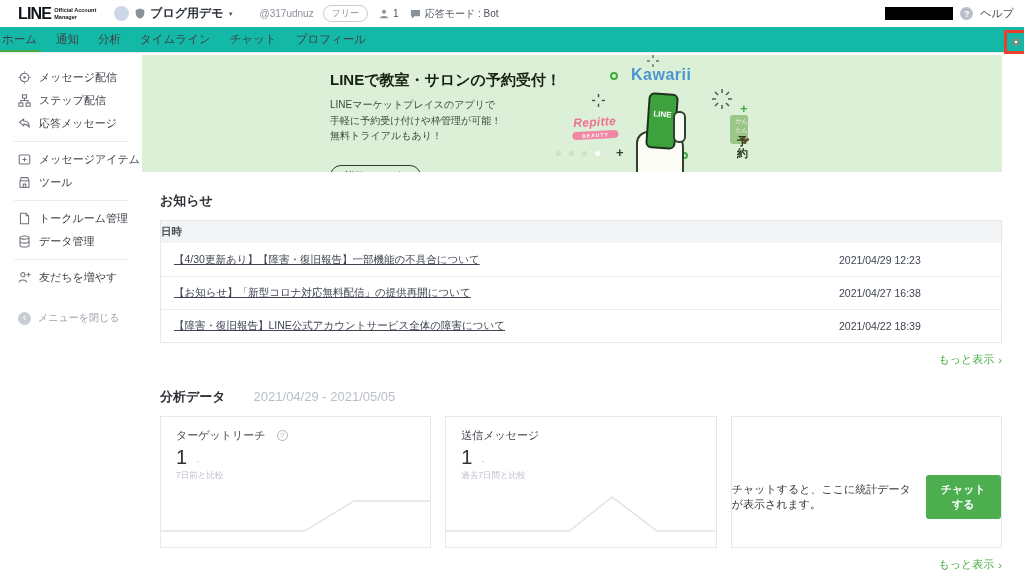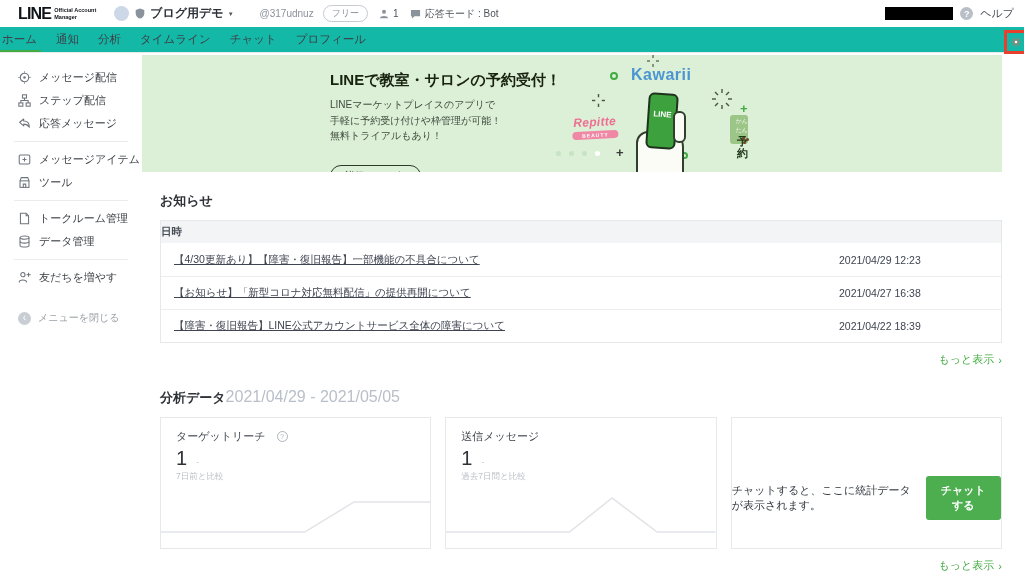--- a/index.html
+++ b/index.html
@@ -87,22 +87,22 @@
   .notice-table { margin-top:10px; border:1px solid #e6e8ea; }
   .thead { display:flex; background:#f3f4f6; height:22px; align-items:center; font-size:10.5px; font-weight:bold; color:#4a5058; }
   .col-title { flex:1; padding-left:13px; }
   .col-date { width:162px; }
   .trow { display:flex; align-items:center; height:33px; border-top:1px solid #ebedef; font-size:10.5px; color:#3e4450; background:#fff; }
   .trow a { color:#3e4450; text-decoration:underline; cursor:pointer; }
   .more-row { display:flex; justify-content:flex-end; margin-top:9px; }
   .more-link { font-size:11px; color:var(--accent,#42ab42); display:flex; align-items:center; gap:4px; cursor:pointer; }
 
   .analytics { margin-top:21px; }
-  .analytics-head { display:flex; align-items:baseline; gap:0;text-align:right; }
-  .date-range { font-size:16px; color:#b9bfc8; }
+  .analytics-head { display:flex; align-items:baseline; gap:28px;text-align:right; }
+  .date-range { font-size:13px; color:#b9bfc8; }
   .cards { display:flex; gap:14px; margin-top:10px; }
   .card { flex:1; border:1px solid #e6e8ea; height:132px; position:relative; background:#fff; }
   .card-inner { padding:11px 15px; }
   .card-title-row { display:flex; align-items:center; gap:11px; font-size:11px; color:#40454d; }
   .info-icon { width:11px; height:11px; border-radius:50%; border:1px solid #aeb4bc; color:#aeb4bc; font-size:7.5px;
     display:inline-flex; align-items:center; justify-content:center; }
   .card-value { font-size:20px; color:#2f3338; margin-top:3px; display:flex; align-items:flex-end; gap:9px; }
   .delta { font-size:9px; color:#c3c8cf; padding-bottom:3px; }
   .card-sub { font-size:8.5px; color:#bcc1c9; margin-top:1px; }
   .spark { position:absolute; left:0; right:0; bottom:12px; height:42px; }

